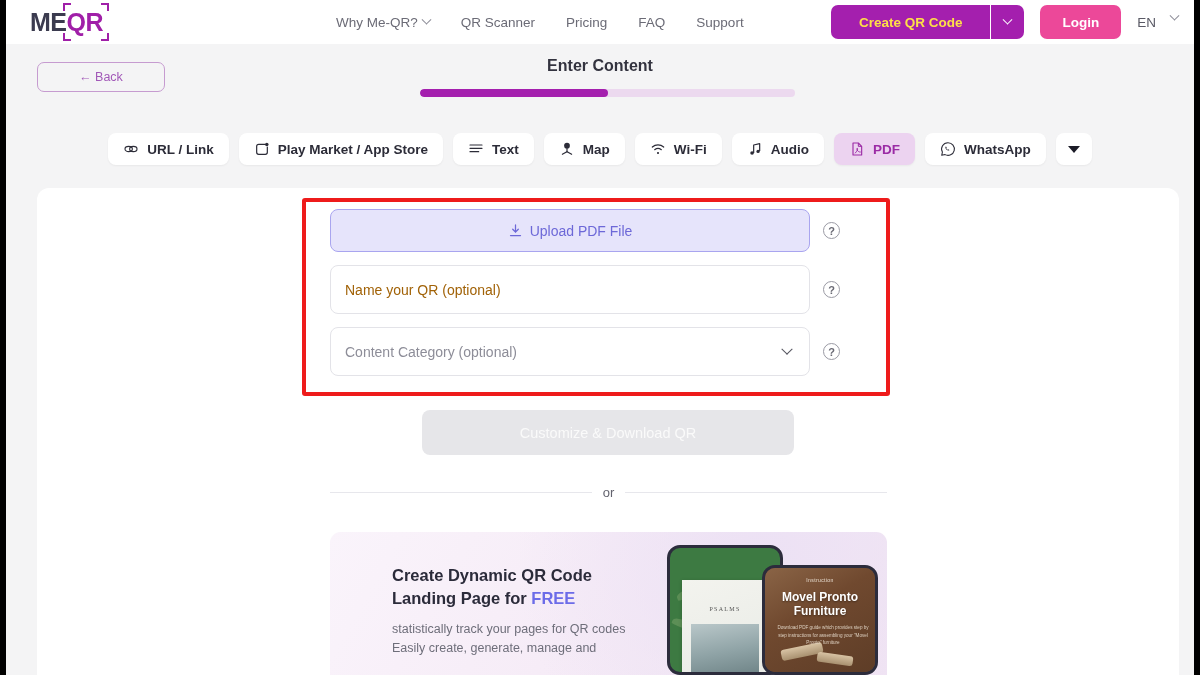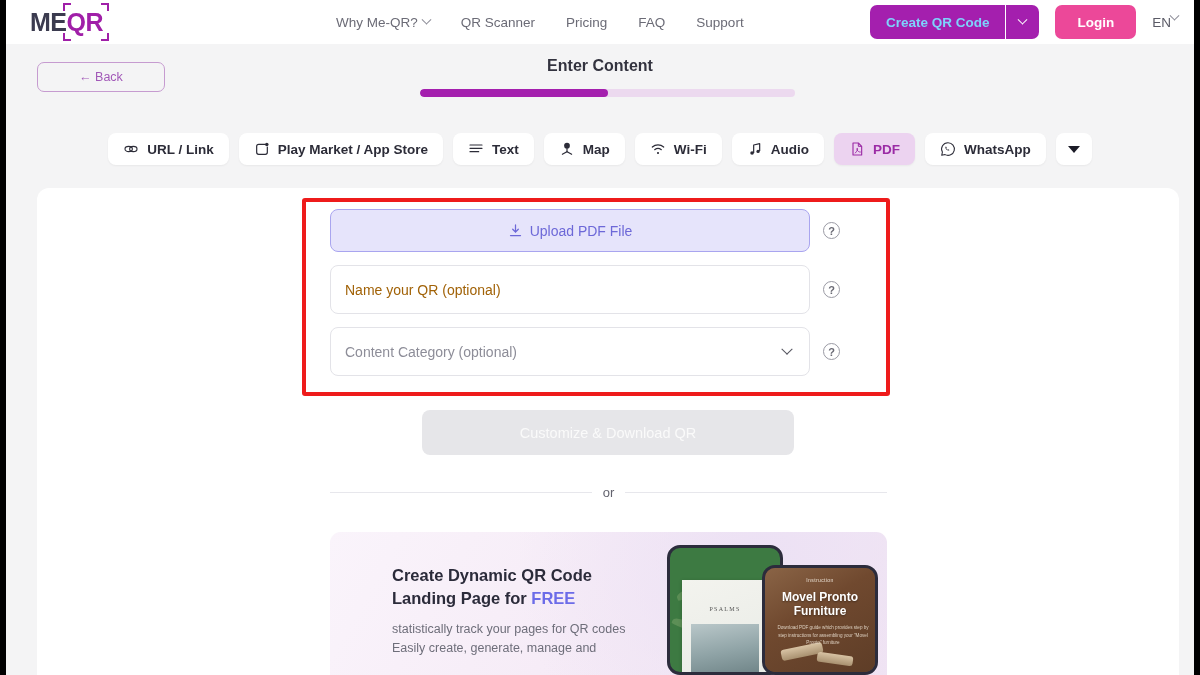--- a/index.html
+++ b/index.html
@@ -66,42 +66,42 @@
 
   #header-right {
     position: absolute; right: 16px; top: 0;
     height: 44px; display: flex; align-items: center; gap: 0;
   }
   #create-group {
     display: flex; height: 34px; border-radius: 7px; overflow: hidden;
     margin-right: 16px;
   }
   #create-btn {
-    background: #a41fae; color: #7dd3fc;
+    background: #a41fae; color: #fde047;
     font-size: 13.5px; font-weight: bold;
-    padding: 0 16px; display: flex; align-items: center;
+    padding: 0 28px; display: flex; align-items: center;
     cursor: pointer;
   }
   #create-caret {
     background: #a41fae; width: 34px;
     display: flex; align-items: center; justify-content: center;
     border-left: 1.5px solid #fff;
     cursor: pointer;
   }
   #create-caret .chev { border-color: #fff; }
   #login-btn {
     background: #ec4899; color: #fff;
     font-size: 13.5px; font-weight: bold;
     height: 34px; padding: 0 22px; border-radius: 7px;
     display: flex; align-items: center; cursor: pointer;
     margin-right: 16px;
   }
   #lang {
     font-size: 13.5px; color: #5a5a66;
-    display: flex; align-items: flex-start; gap: 0; cursor: pointer;
+    display: flex; align-items: flex-start; gap: 15px; cursor: pointer;
   }
 
   
   #back-btn {
     position: absolute; left: 31px; top: 62px;
     width: 128px; height: 30px;
     border: 1px solid #c69bd0; border-radius: 7px;
     background: transparent; color: #a259b8;
     font-size: 12.5px;
     display: flex; align-items: center; justify-content: center;

